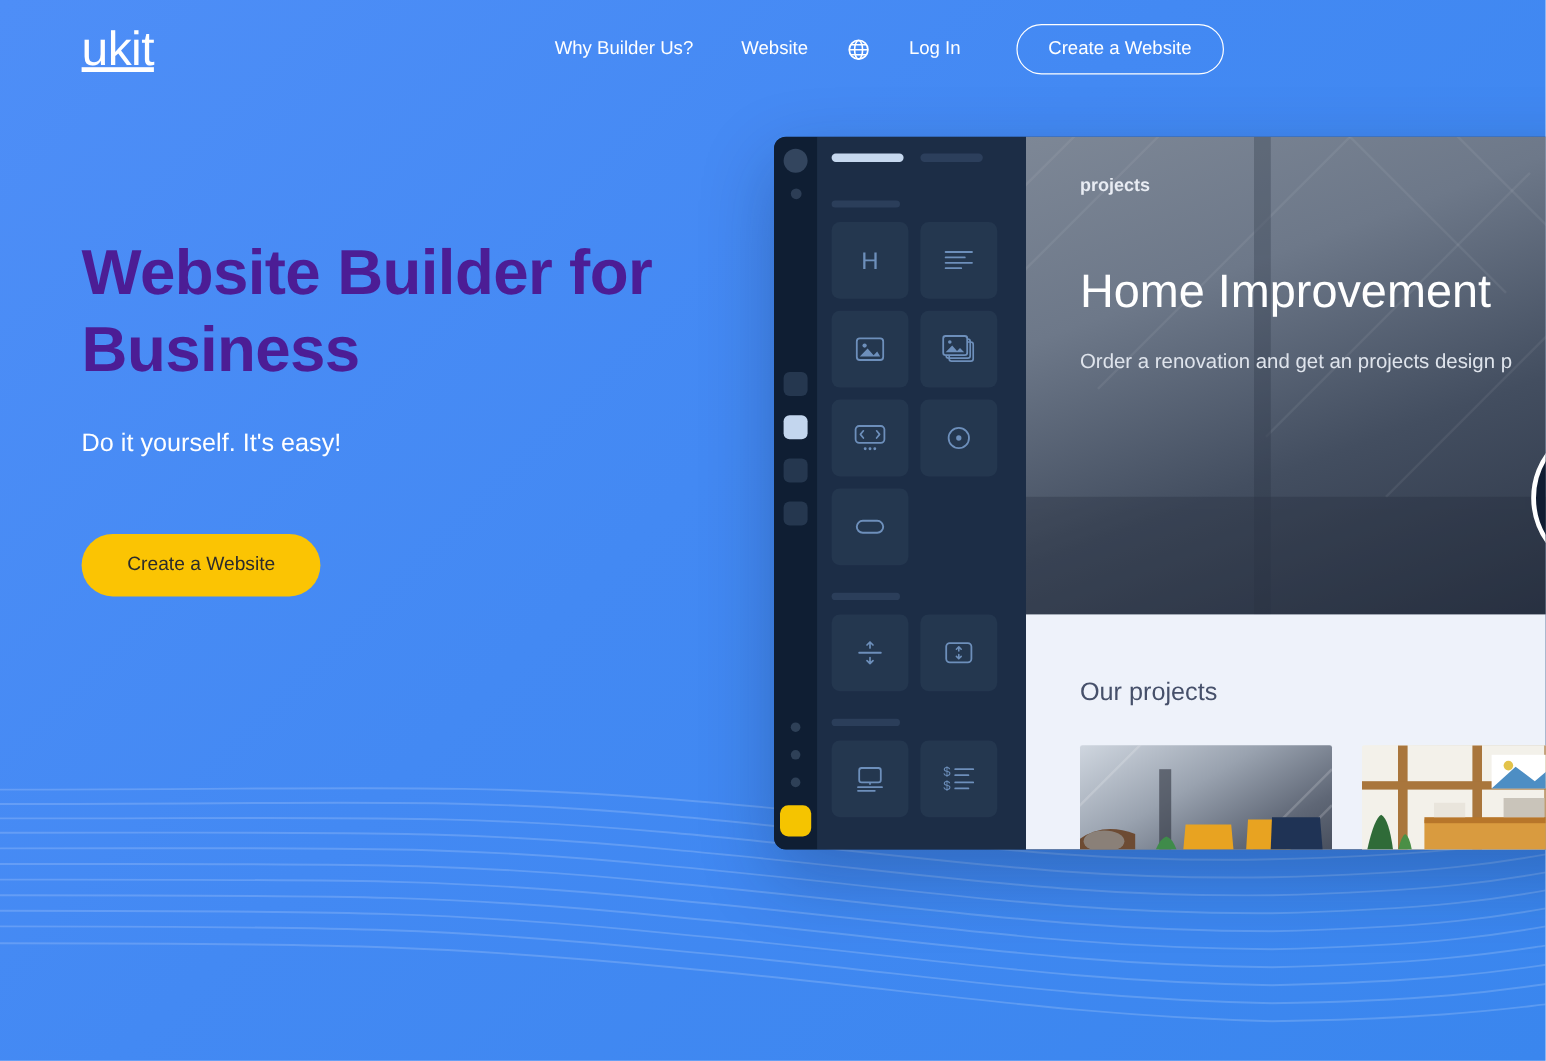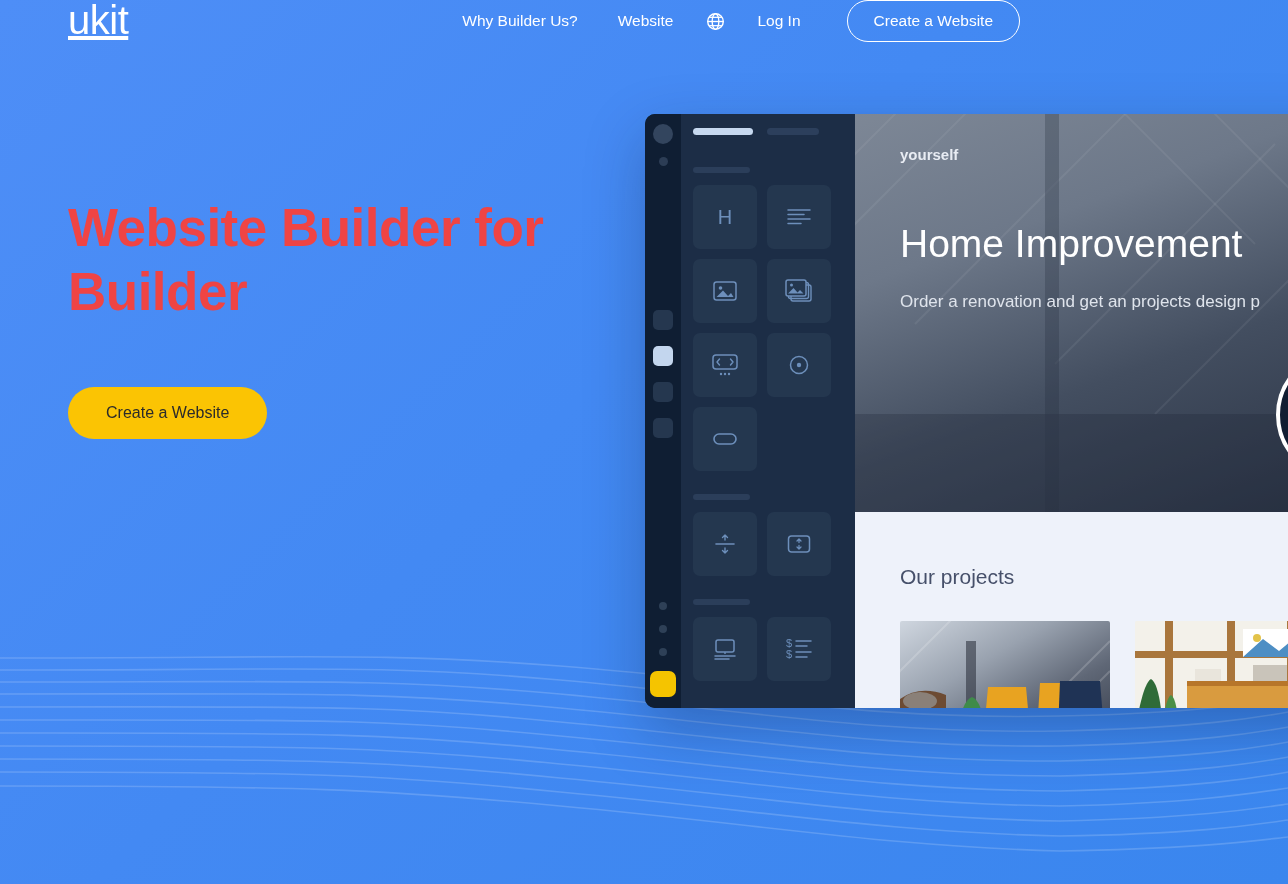--- a/index.html
+++ b/index.html
@@ -9,21 +9,21 @@
     background:linear-gradient(135deg,#4e8ef7 0%,#4389f3 45%,#3a86ee 100%);
     position:relative;
   }
 
   
   .waves { position:absolute; left:0; top:600px; width:1288px; height:284px; pointer-events:none; }
 
   
   .header {
     position:absolute; top:0; left:0; width:1120px; height:82px;
-    display:flex; align-items:flex-start; z-index:40;
+    display:flex; align-items:center; z-index:40;
   }
   .logo {
     margin-left:68px; font-size:40px; font-weight:300; color:#fff;
     letter-spacing:-0.5px; line-height:1;
   }
   .nav { margin-left:auto; margin-right:100px; display:flex; align-items:center; gap:0; }
   .nav-link {
     color:#fff; font-size:15.5px; text-decoration:none; padding:0 20px;
     white-space:nowrap;
   }
@@ -33,21 +33,21 @@
   }
   .nav-cta {
     margin-left:26px; border:1.6px solid #fff; border-radius:22px;
     color:#fff; font-size:15.5px; padding:11px 26px; background:none;
     cursor:pointer; white-space:nowrap; font-family:inherit;
   }
 
   
   .hero { position:absolute; left:68px; top:196px; width:600px; z-index:20; }
   .hero h1 {
-    color:#ef4444; font-size:53px; font-weight:700; line-height:1.21;
+    color:#4c1d95; font-size:53px; font-weight:700; line-height:1.21;
     letter-spacing:-0.5px;
   }
   .hero-sub {
     color:#fff; font-size:21px; margin-top:34px; font-weight:400;
   }
   .hero-cta {
     margin-top:63px; display:inline-block; background:#fbc403; color:#2b2b2b;
     border:none; border-radius:26px; padding:17px 38px; font-size:16px;
     cursor:pointer; font-family:inherit;
   }
@@ -150,22 +150,23 @@
       </svg>
     </button>
     <a class="nav-link" href="#">Log In</a>
     <button class="nav-cta">Create a Website</button>
   </nav>
 </header>
 
 <section class="hero">
   <h1>
     <span>Website Builder for</span><br>
-    <span>Builder</span>
+    <span>Business</span>
   </h1>
+  <p class="hero-sub">Do it yourself. It's easy!</p>
   <button class="hero-cta">Create a Website</button>
 </section>
 
 <section class="editor">
 
   <div class="rail">
     <div class="rail-avatar"></div>
     <div class="rail-dot-sm"></div>
     <div style="height:128px"></div>
     <div class="rail-sq"></div>
@@ -293,21 +294,21 @@
           <path d="M200,250 L420,30"></path>
             <path d="M300,300 L520,80"></path>
           <path d="M-20,60 L90,-50"></path>
             <path d="M330,-30 L500,140"></path>
           <path d="M230,-40 L400,130"></path>
         </g>
         <rect x="190" y="0" width="14" height="398" fill="#222c3c" opacity=".55"></rect>
         <rect x="0" y="300" width="490" height="98" fill="#1d2534" opacity=".55"></rect>
       </svg>
       <div class="shot-txt">
-        <div class="kicker">yourself</div>
+        <div class="kicker">projects</div>
         <div class="shot-h1">Home Improvement</div>
         <div class="shot-p">Order a renovation and get an projects design p</div>
       </div>
       <div class="play">
         
       </div>
     </div>
     <div class="proj-title">Our projects</div>
     <div class="thumbs">
       <div class="thumb thumb-a">

